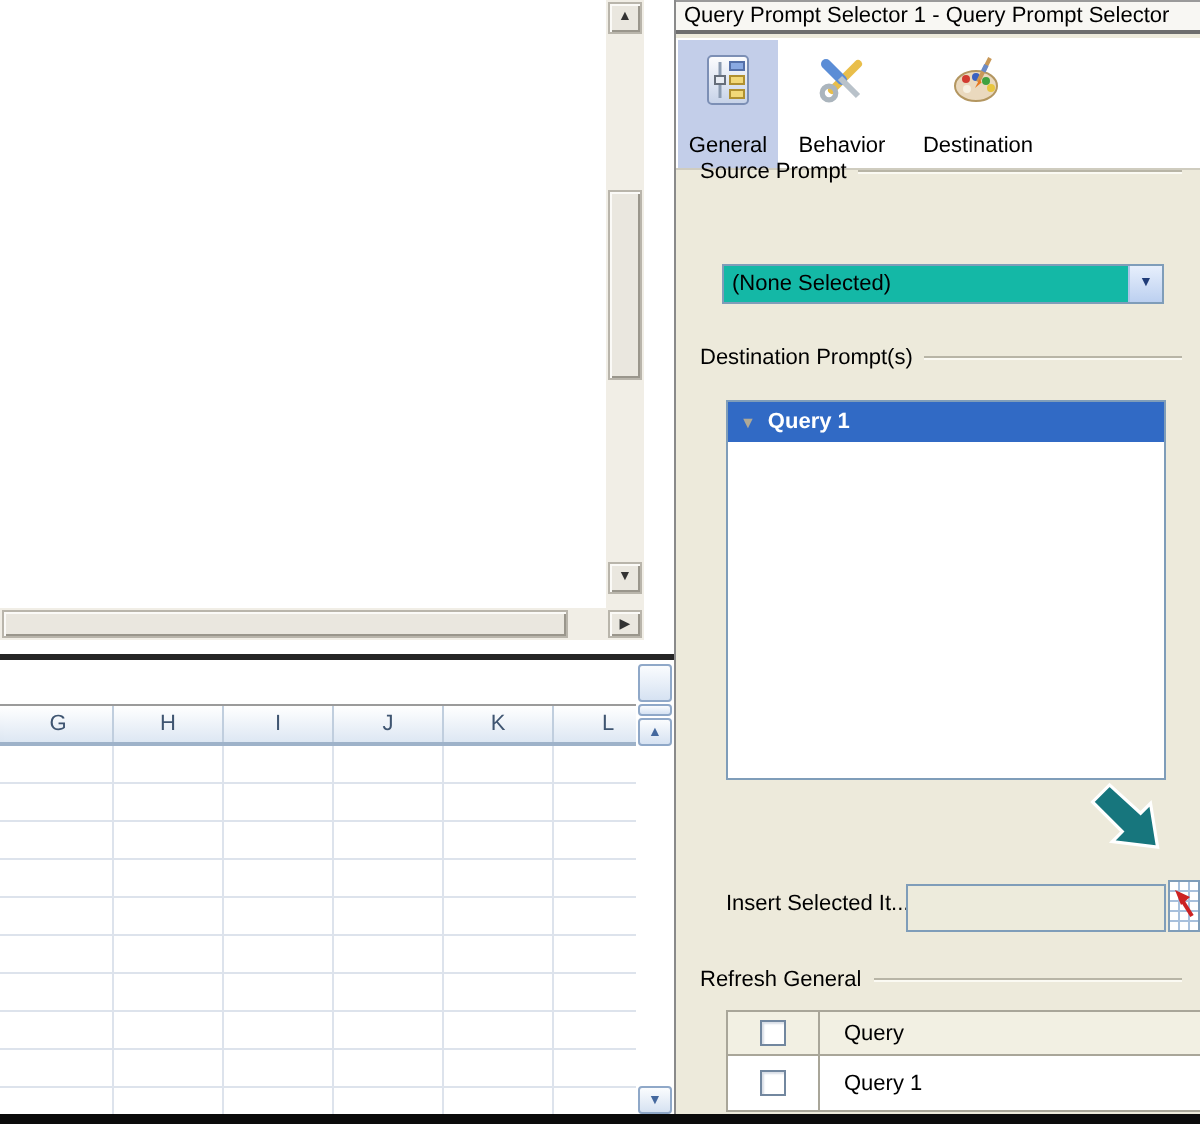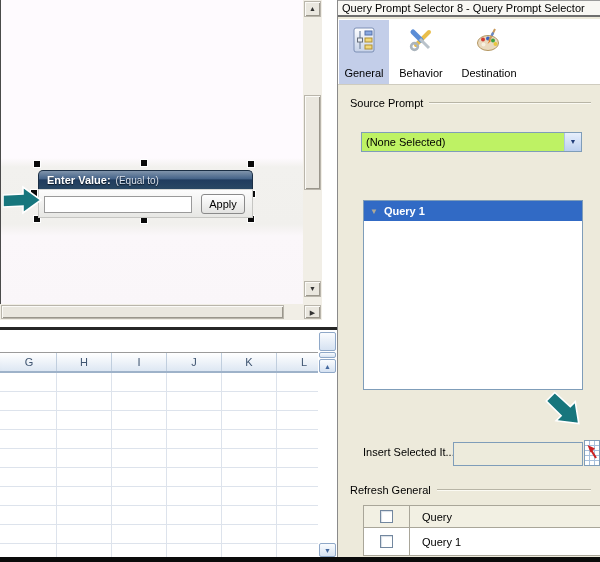--- a/index.html
+++ b/index.html
@@ -109,21 +109,21 @@
   .tab.sel { background:#C3CEE9; }
   .tab .ticon { margin-top:5px; }
   .tab .tlabel { position:absolute; bottom:5px; left:0; right:0; font-size:11px; }
 
   .group-head { position:absolute; left:12px; right:9px; height:13px; display:flex; align-items:center; }
   .group-head .glabel { white-space:nowrap; margin-right:6px; }
   .group-head .gline { flex:1; height:2px; border-top:1px solid #B8B5A6; border-bottom:1px solid #FBFAF3; }
 
   #src-combo {
     left:23px; top:132px; width:221px; height:20px;
-    background:#bef264; border:1px solid #7F9DB9; display:flex; align-items:center;
+    background:#14b8a6; border:1px solid #7F9DB9; display:flex; align-items:center;
   }
   #src-combo .cval { flex:1; padding-left:4px; }
   #src-combo .cbtn {
     width:17px; height:18px; border-left:1px solid #AEC4E8;
     background:linear-gradient(to bottom,#E7EFFC,#BCD0F0);
     color:#203C78; font-size:7px; text-align:center; line-height:18px;
   }
 
   #dest-list { left:25px; top:200px; width:220px; height:190px; background:#FFF; border:1px solid #7F9DB9; }
   .list-row {
@@ -143,44 +143,20 @@
   .rq-cb-cell { flex:0 0 46px; border-right:1px solid #A9A699; align-self:stretch; display:flex; align-items:center; justify-content:center; }
   .cb { width:13px; height:13px; background:#FFF; border:1px solid #72879F; box-shadow:inset 1px 1px 1px #D8DEE6; }
   .rq-text { padding-left:12px; }
 </style>
 </head>
 <body>
 
 <div id="root">
 
   <div id="canvas-wrap" class="abs">
-    <div id="design-canvas" class="abs">
-
-      <div class="handle abs" style="left:33px;top:161px"></div>
-      <div class="handle abs" style="left:140px;top:160px"></div>
-      <div class="handle abs" style="left:247px;top:161px"></div>
-      <div class="handle abs" style="left:30px;top:190px"></div>
-      <div class="handle abs" style="left:248px;top:191px"></div>
-      <div class="handle abs" style="left:33px;top:216px"></div>
-      <div class="handle abs" style="left:140px;top:217px"></div>
-      <div class="handle abs" style="left:247px;top:216px"></div>
-
-      <div id="pw-header" class="abs">
-        <span class="t1">Enter Value:</span>
-        <span class="t2">(Equal to)</span>
-      </div>
-      <div id="pw-body" class="abs">
-        <input id="pw-input" type="text" value="" style="">
-        <div id="pw-apply">Apply</div>
-      </div>
-
-      <svg class="abs note-arrow" style="left:2px;top:185px" width="40" height="31" viewBox="0 0 40 31">
-        <polygon points="0,10 20,9 20,2 38,15 20,28 20,21 0,22" fill="#17767D" stroke="#FFFFFF" stroke-width="1.6"></polygon>
-      </svg>
-    </div>
 
     <div id="cv-vscroll" class="abs sb-track">
       <div class="sb-piece abs" style="left:1px;top:1px;width:17px;height:16px">
         <span>▲</span>
       </div>
       <div class="sb-piece abs" style="left:1px;top:95px;width:17px;height:95px"></div>
       <div class="sb-piece abs" style="left:1px;top:281px;width:17px;height:16px">
         <span>▼</span>
       </div>
     </div>
@@ -216,21 +192,21 @@
       <span>▲</span>
     </div>
 
     <div class="xlsb-btn" style="top:213px;height:14px;line-height:13px">
       <span>▼</span>
     </div>
   </div>
 
   <div id="panel" class="abs">
 
-    <div id="panel-title" class="abs">Query Prompt Selector 8 - Query Prompt Selector</div>
+    <div id="panel-title" class="abs">Query Prompt Selector 1 - Query Prompt Selector</div>
 
     <div id="tabstrip" class="abs">
       <div class="tab" style="left:53px;width:60px">
         <svg class="ticon" width="30" height="30" viewBox="0 0 30 30">
           <line x1="23" y1="7" x2="10" y2="20" stroke="#E9BE4A" stroke-width="4" stroke-linecap="round"></line>
           <circle cx="8.5" cy="21.5" r="3.4" stroke="#ABB5BD" stroke-width="2.6" fill="none"></circle>
           <line x1="7" y1="7" x2="15" y2="15" stroke="#5B8DD6" stroke-width="5" stroke-linecap="round"></line>
           <line x1="14" y1="14" x2="23" y2="23" stroke="#B9C2CA" stroke-width="3"></line>
         </svg>
         <div class="tlabel">Behavior</div>
@@ -263,31 +239,35 @@
           <circle cx="19" cy="15.5" r="2" fill="#3FA23F"></circle>
           <circle cx="21.5" cy="19" r="2" fill="#E8C63E"></circle>
           <line x1="21" y1="4" x2="15" y2="16" stroke="#C89858" stroke-width="2"></line>
           <line x1="19.2" y1="7.5" x2="17.6" y2="10.8" stroke="#6A8AC8" stroke-width="2.4"></line>
           <polygon points="15.8,14.5 13.5,19 16.8,16.3" fill="#E87820"></polygon>
         </svg>
         <div class="tlabel">Destination</div>
       </div>
     </div>
 
-    <div class="group-head" style="top:96px">
+    <div class="group-head" style="top:79px">
       <span class="glabel">Source Prompt</span>
       <span class="gline"></span>
     </div>
     <div id="src-combo" class="abs">
       <span class="cval">(None Selected)</span>
       <span class="cbtn">
         <span>▼</span>
       </span>
     </div>
 
+    <div class="group-head" style="top:172px">
+      <span class="glabel">Destination Prompt(s)</span>
+      <span class="gline"></span>
+    </div>
     <div id="dest-list" class="abs">
       <div class="list-row">
         <span class="tri">▼</span>
         <span>Query 1</span>
       </div>
     </div>
 
     <div id="insert-label" class="abs">Insert Selected It...</div>
     <div id="insert-field" class="abs"></div>
     <button id="range-btn" class="abs">

